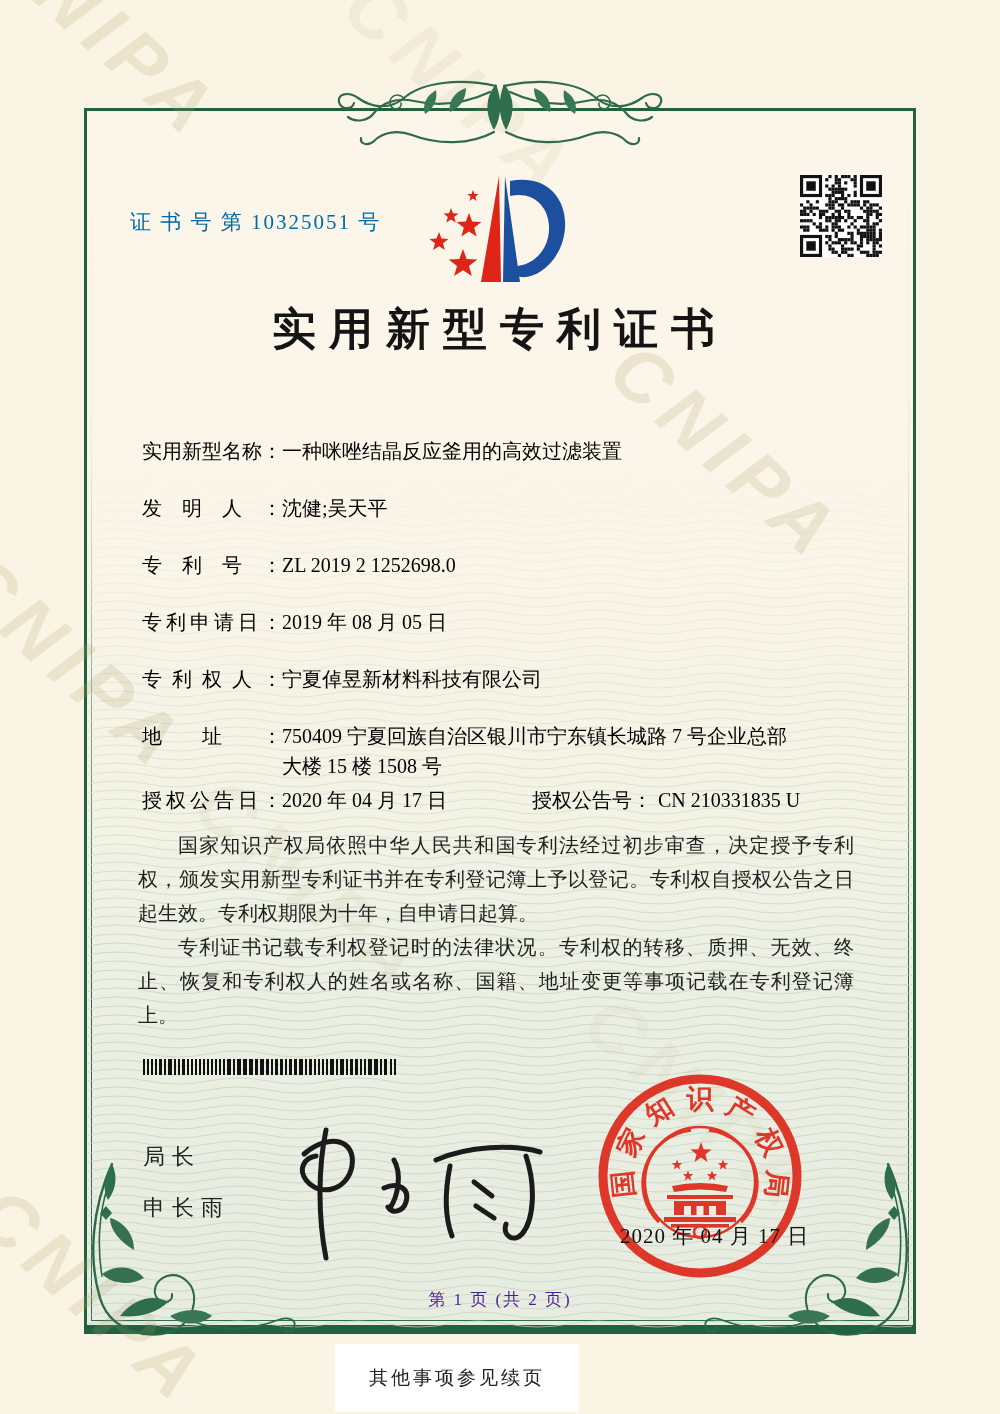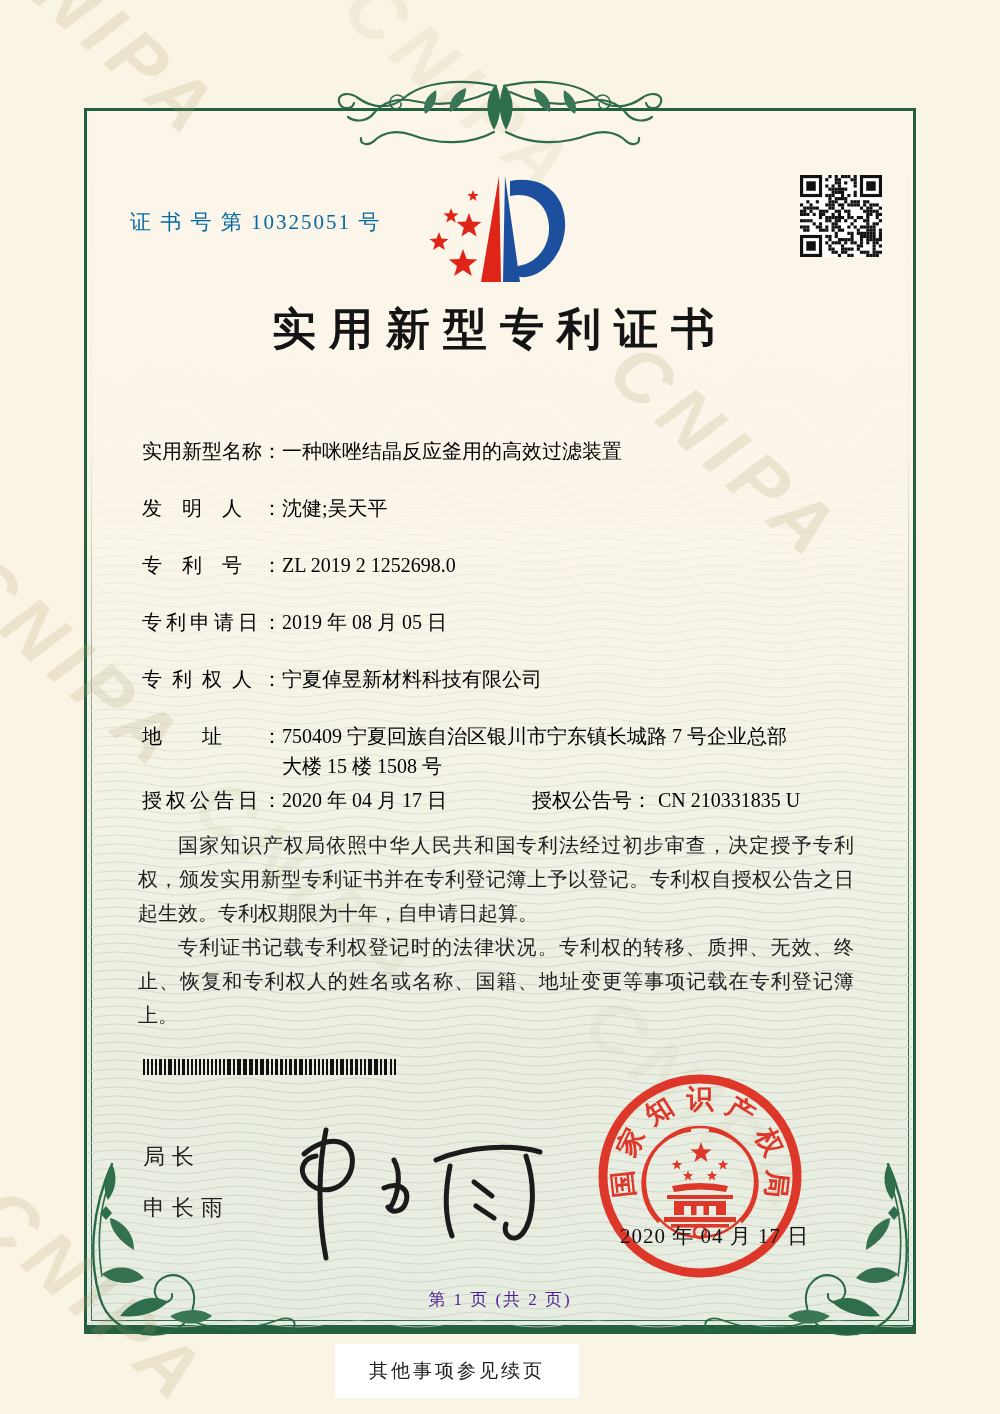--- a/index.html
+++ b/index.html
@@ -74,21 +74,21 @@
   .seal{position:absolute;left:594px;top:1070px;z-index:4;mix-blend-mode:multiply;}
   .seal-date{
     position:absolute;left:620px;top:1222px;z-index:5;
     font-size:21px;letter-spacing:1px;color:#111;white-space:nowrap;
   }
   .page-info{
     position:absolute;left:0;top:1288px;width:100%;text-align:center;
     font-size:17px;letter-spacing:2px;color:#4c1d95;
   }
   .cont-note{
-    position:absolute;left:335px;top:1344px;width:244px;height:54px;
+    position:absolute;left:335px;top:1344px;width:244px;height:68px;
     background:#ffffff;z-index:4;
     display:flex;align-items:center;justify-content:center;
     font-size:19px;letter-spacing:3px;color:#222;
   }
 </style>
 </head>
 <body>
 
 <span class="wm" style="left:-36px;top:-14px;">CNIPA</span>
 <span class="wm" style="left:320px;top:44px;opacity:.55;">CNIPA</span>

